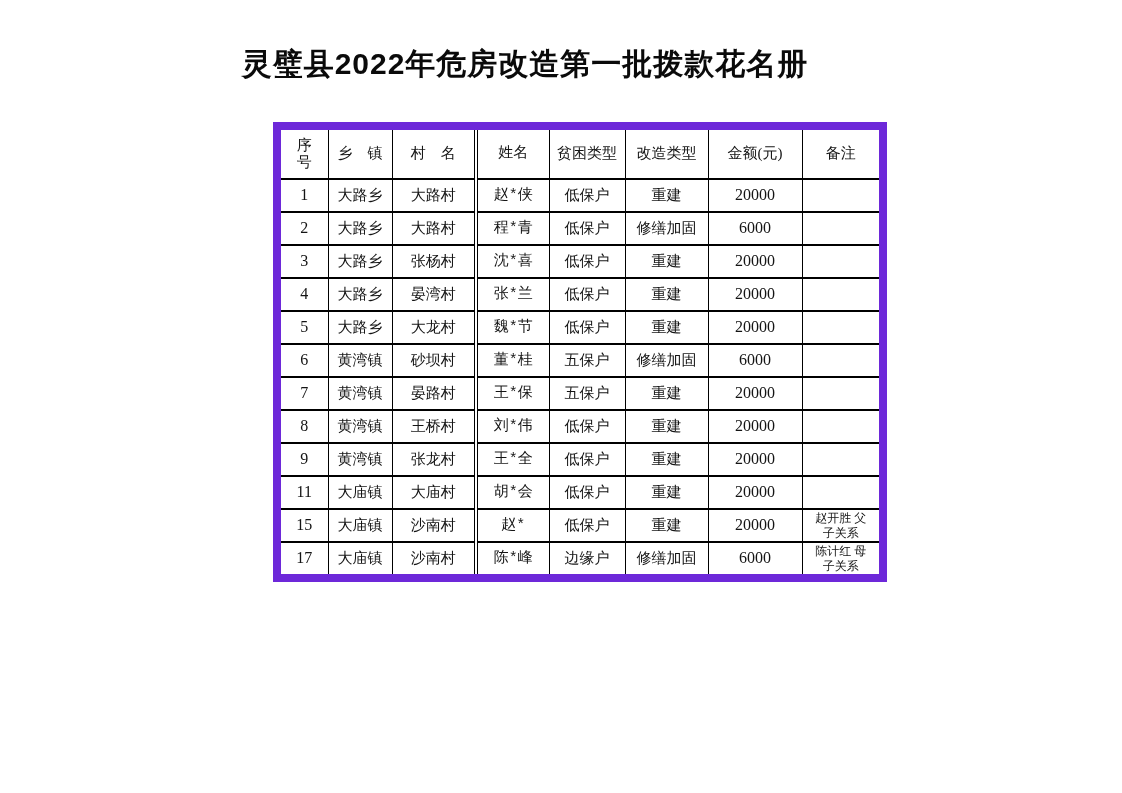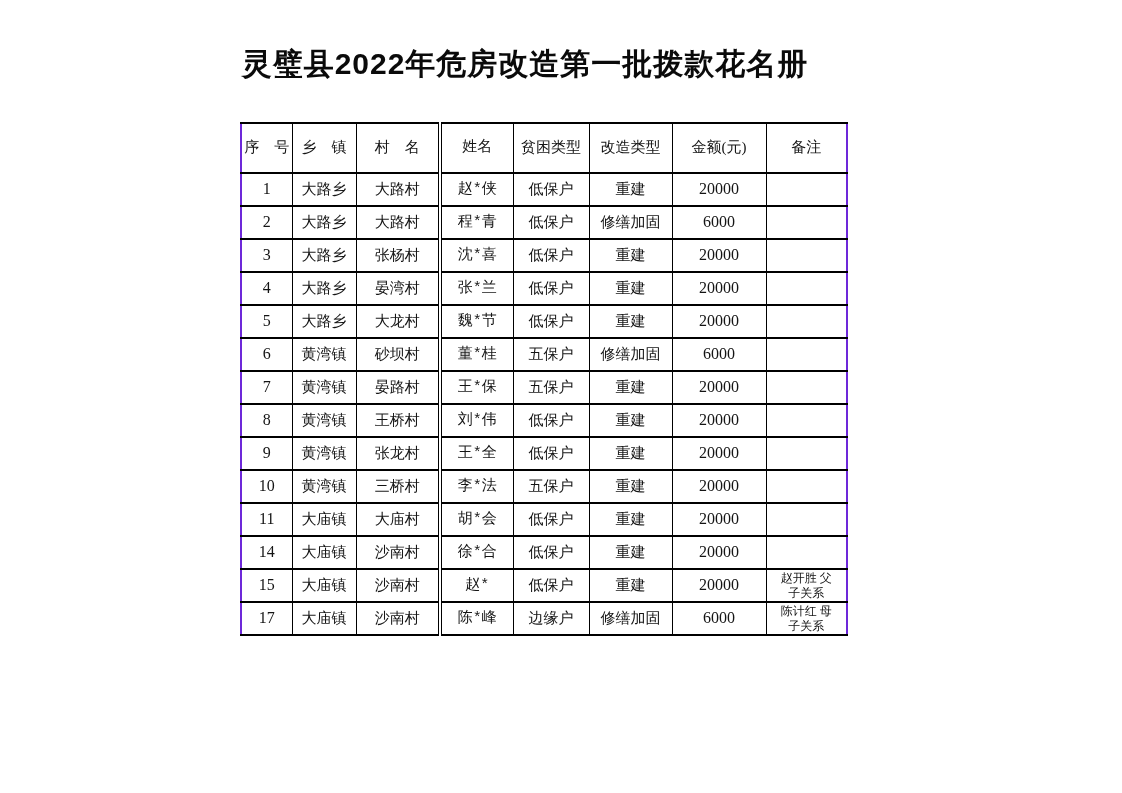--- a/index.html
+++ b/index.html
@@ -24,26 +24,26 @@
     text-align: center;
     font-family: "Liberation Sans", "DejaVu Sans", sans-serif;
     font-weight: 700;
     font-size: 30px;
     letter-spacing: 1px;
     color: #0a0a0a;
     white-space: nowrap;
   }
   table.roster {
     position: absolute;
-    left: 240px;
+    left: 273px;
     top: 122px;
     width: 606px;
     table-layout: fixed;
     border-collapse: collapse;
-    border: 2px solid #6d28d9;
+    border: 8px solid #6d28d9;
   }
   table.roster th,
   table.roster td {
     border-top: 2px solid #000;
     border-bottom: 2px solid #000;
     border-left: 1.5px solid #000;
     border-right: 1.5px solid #000;
     padding: 0 2px;
     text-align: center;
     vertical-align: middle;
@@ -190,44 +190,24 @@
           <td class="num">9</td>
           <td>黄湾镇</td>
           <td>张龙村</td>
           <td class="dbl">王*全</td>
           <td>低保户</td>
           <td>重建</td>
           <td class="num">20000</td>
           <td class="remark"></td>
         </tr>
         <tr>
-          <td class="num">10</td>
-          <td>黄湾镇</td>
-          <td>三桥村</td>
-          <td class="dbl">李*法</td>
-          <td>五保户</td>
-          <td>重建</td>
-          <td class="num">20000</td>
-          <td class="remark"></td>
-        </tr>
-        <tr>
           <td class="num">11</td>
           <td>大庙镇</td>
           <td>大庙村</td>
           <td class="dbl">胡*会</td>
-          <td>低保户</td>
-          <td>重建</td>
-          <td class="num">20000</td>
-          <td class="remark"></td>
-        </tr>
-        <tr>
-          <td class="num">14</td>
-          <td>大庙镇</td>
-          <td>沙南村</td>
-          <td class="dbl">徐*合</td>
           <td>低保户</td>
           <td>重建</td>
           <td class="num">20000</td>
           <td class="remark"></td>
         </tr>
         <tr>
           <td class="num">15</td>
           <td>大庙镇</td>
           <td>沙南村</td>
           <td class="dbl">赵*</td>

